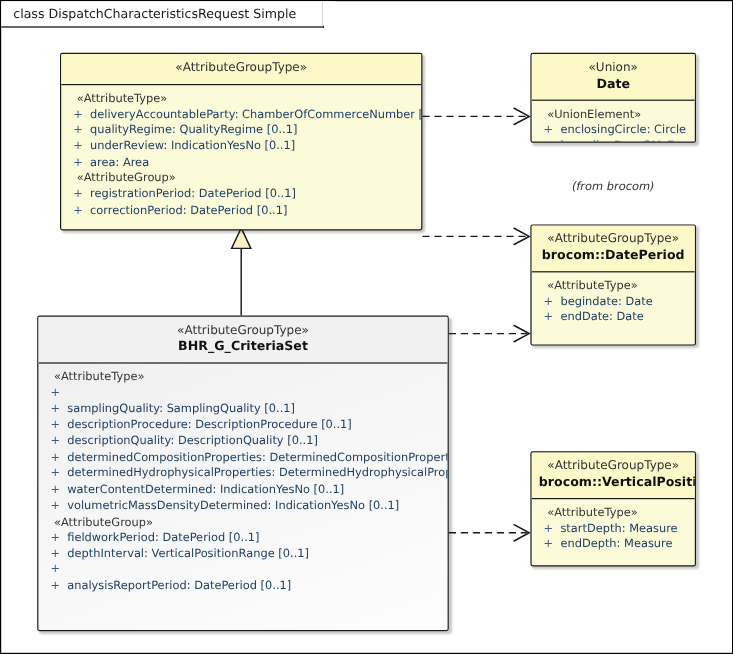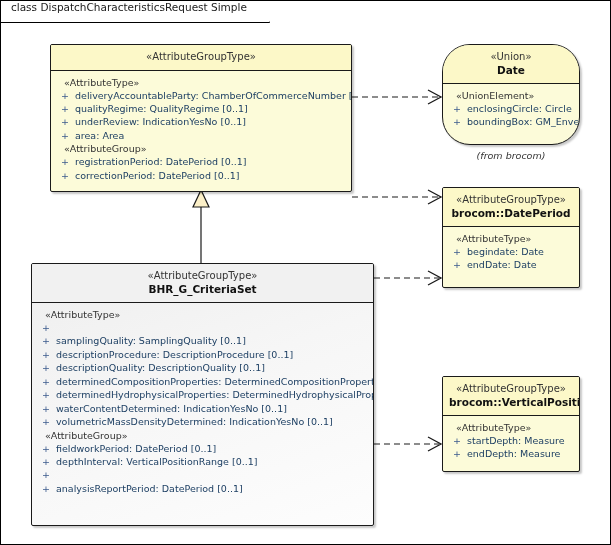--- a/index.html
+++ b/index.html
@@ -20,21 +20,21 @@
     overflow: hidden;
   }
   
   .diagram-tab {
     position: absolute;
     left: 0px;
     top: 0px;
     height: 22px;
     padding: 0 22px 0 10px;
     display: flex;
-    align-items: flex-start;
+    align-items: center;
     font-size: 10.5px;
     color: #1a1a1a;
     background: #ffffff;
     border-right: 1px solid #000000;
     border-bottom: 1px solid #000000;
     white-space: nowrap;
     box-sizing: border-box;
   }
   .diagram-tab::after {
     content: "";
@@ -192,21 +192,21 @@
         <span class="attr-vis">+</span>
         <span class="attr-text">registrationPeriod: DatePeriod [0..1]</span>
       </div>
       <div class="attr-row">
         <span class="attr-vis">+</span>
         <span class="attr-text">correctionPeriod: DatePeriod [0..1]</span>
       </div>
     </div>
   </div>
 
-  <div class="uml-box yellow" style="left:441px; top:43px; width:138px; height:101px;border-radius:28px;">
+  <div class="uml-box yellow" style="left:441px; top:43px; width:138px; height:75px;">
     <div class="uml-header">
       <div class="stereo">«Union»</div>
       <div class="cls-name">Date</div>
     </div>
     <div class="uml-body">
       <div class="group-label">«UnionElement»</div>
       <div class="attr-row">
         <span class="attr-vis">+</span>
         <span class="attr-text">enclosingCircle: Circle</span>
       </div>

